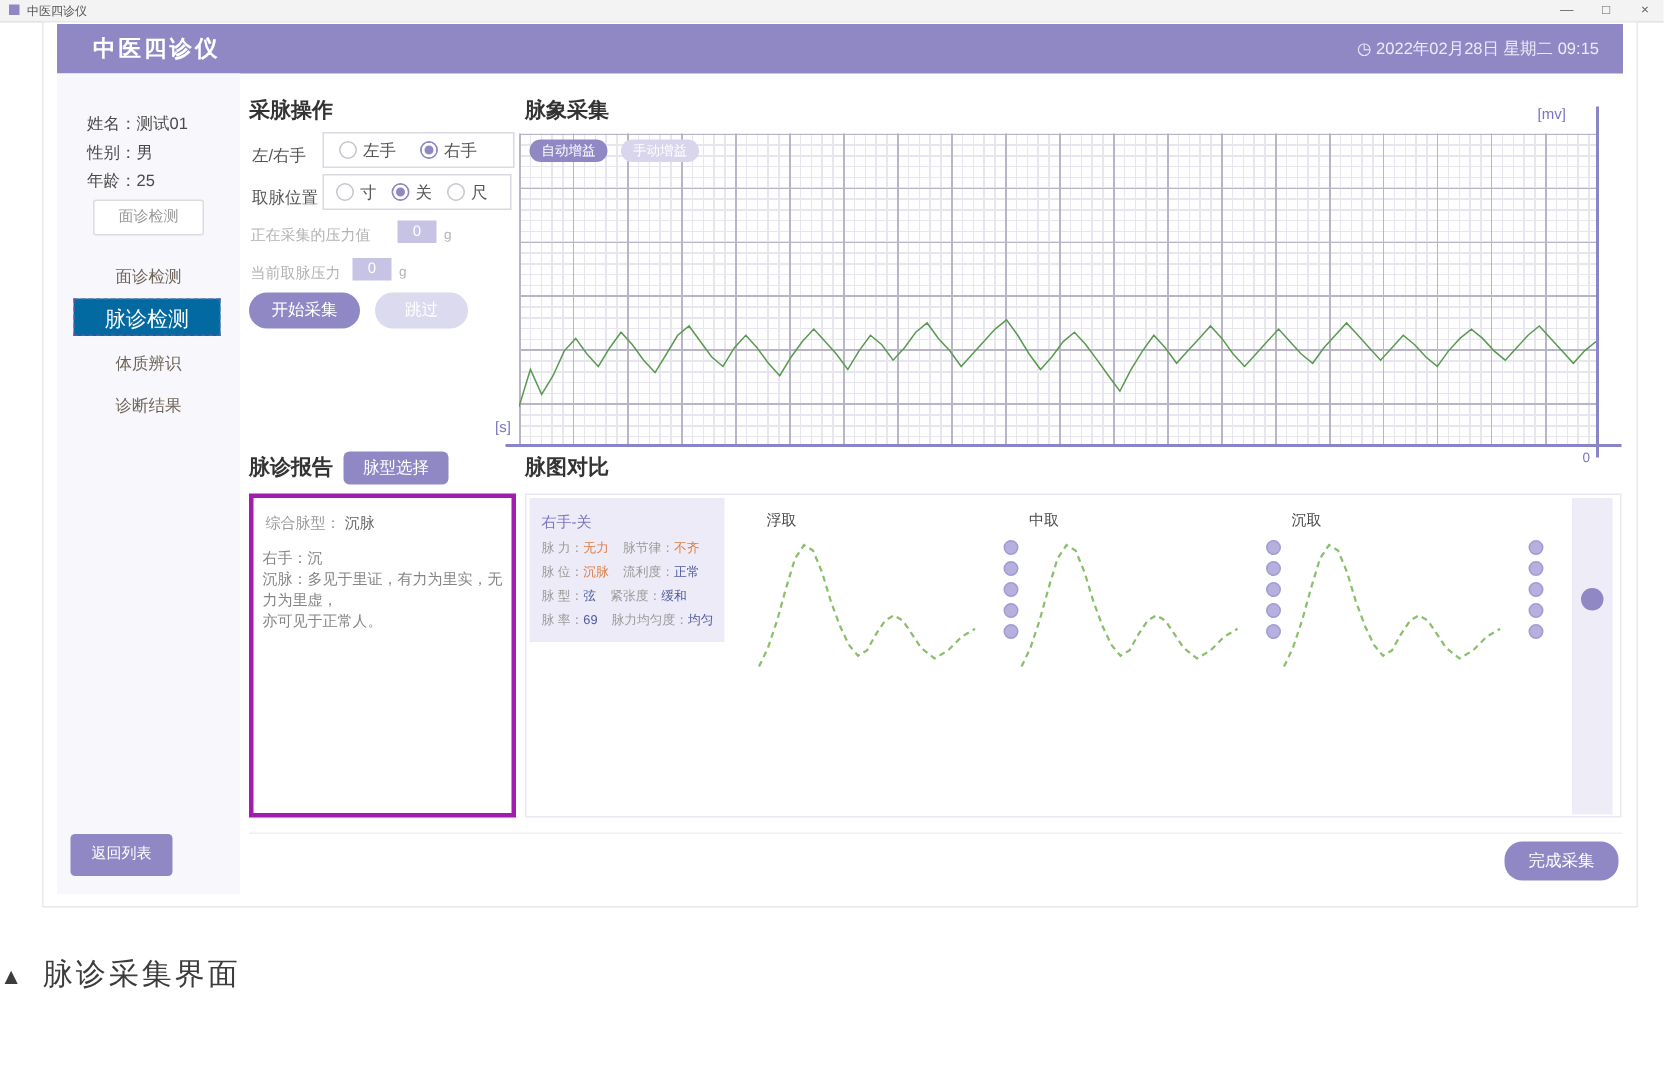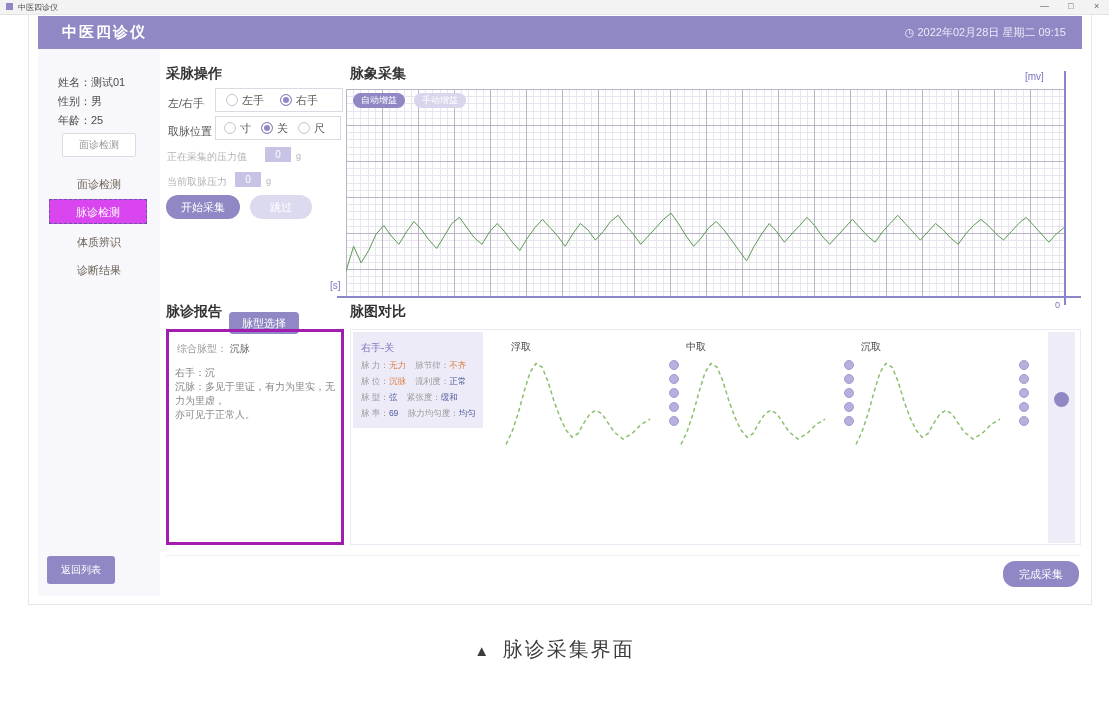--- a/index.html
+++ b/index.html
@@ -57,22 +57,22 @@
   </div>
 
   <div class="abs" style="left:9px;top:34px;width:122px;height:547px;background:#f8f8fc;">
     <div class="abs" style="left:20px;top:26px;font-size:11px;color:#4b4b4b;">姓名：测试01</div>
     <div class="abs" style="left:20px;top:45px;font-size:11px;color:#4b4b4b;">性别：男</div>
     <div class="abs" style="left:20px;top:64px;font-size:11px;color:#4b4b4b;">年龄：25</div>
     <div class="abs" style="left:24px;top:84px;width:72px;height:22px;line-height:22px;text-align:center;background:#fff;
                 border:1px solid #dcdcdc;color:#999;font-size:10px;border-radius:2px;cursor:pointer;">面诊检测</div>
 
     <div class="abs navitem" style="top:128px;">面诊检测</div>
-    <div class="abs" style="left:11px;top:150px;width:98px;height:25px;line-height:25px;text-align:center;background:#d946ef;
-                border:1px dashed #5e57a2;color:#fff;font-size:11px;box-sizing:border-box;cursor:pointer;">脉诊检测</div>
+    <div class="abs" style="left:11px;top:150px;width:98px;height:25px;line-height:25px;text-align:center;background:#0369a1;
+                border:1px dashed #5e57a2;color:#fff;font-size:14px;box-sizing:border-box;cursor:pointer;">脉诊检测</div>
     <div class="abs navitem" style="top:186px;">体质辨识</div>
     <div class="abs navitem" style="top:214px;">诊断结果</div>
 
     <div class="abs" style="left:9px;top:507px;width:68px;height:28px;line-height:28px;background:#8f88c5;border-radius:3px;
                 color:#fff;font-size:10px;text-align:center;cursor:pointer;">返回列表</div>
   </div>
 
   <div class="abs sec-title" style="left:137px;top:50px;">采脉操作</div>
 
   <span class="abs" style="left:139px;top:81px;font-size:11px;color:#555;">左/右手</span>
@@ -124,21 +124,21 @@
     <div class="gainbtn" style="position:absolute;left:68px;top:4px;background:#d8d5ec;">手动增益</div>
   </div>
 
   <span class="abs axlbl" style="left:996px;top:56px;">[mv]</span>
   <div class="abs axis" style="left:1035px;top:56px;width:2px;height:234px;"></div>
   <div class="abs axis" style="left:308px;top:281px;width:744px;height:2px;"></div>
   <span class="abs axlbl" style="left:301px;top:265px;">[s]</span>
   <span class="abs axlbl" style="left:1026px;top:285px;font-size:9px;">0</span>
 
   <div class="abs sec-title" style="left:137px;top:288px;">脉诊报告</div>
-  <div class="abs" style="left:200px;top:297px;width:70px;height:22px;line-height:22px;background:#8f88c5;border-radius:4px;
+  <div class="abs" style="left:200px;top:286px;width:70px;height:22px;line-height:22px;background:#8f88c5;border-radius:4px;
               color:#fff;font-size:11px;text-align:center;cursor:pointer;">脉型选择</div>
 
   <div class="abs" style="left:137px;top:314px;width:178px;height:216px;border:3px solid #a21caf;box-sizing:border-box;">
     <div style="position:absolute;left:8px;top:10px;font-size:10px;">
       <span class="alab">综合脉型：</span>
       <span style="color:#666;">沉脉</span>
     </div>
     <div style="position:absolute;left:6px;top:34px;width:166px;font-size:10px;color:#858585;line-height:14px;">
       <div>右手：沉</div>
       <div>沉脉：多见于里证，有力为里实，无力为里虚，</div>
@@ -209,16 +209,16 @@
     <div style="position:absolute;left:697px;top:2px;width:27px;height:211px;background:#eeedf7;">
       <div style="position:absolute;left:6px;top:60px;width:15px;height:15px;border-radius:50%;
                   background:#8f88c5;cursor:pointer;"></div>
     </div>
   </div>
 
   <div class="abs" style="left:137px;top:540px;width:915px;height:1px;background:#f0f0f0;"></div>
   <div class="abs pill purple" style="left:974px;top:546px;width:76px;height:26px;line-height:26px;font-size:11px;">完成采集</div>
 </div>
 
-<div class="abs" style="left:0;top:636px;width:1109px;text-align:center;font-size:20px;color:#3c3c3c;">
+<div class="abs" style="left:0;top:636px;width:1109px;font-size:20px;color:#3c3c3c;">
   <span style="font-size:15px;">▲</span>
   <span style="margin-left:8px;letter-spacing:2px;">脉诊采集界面</span>
 </div>
 
 </body></html>

